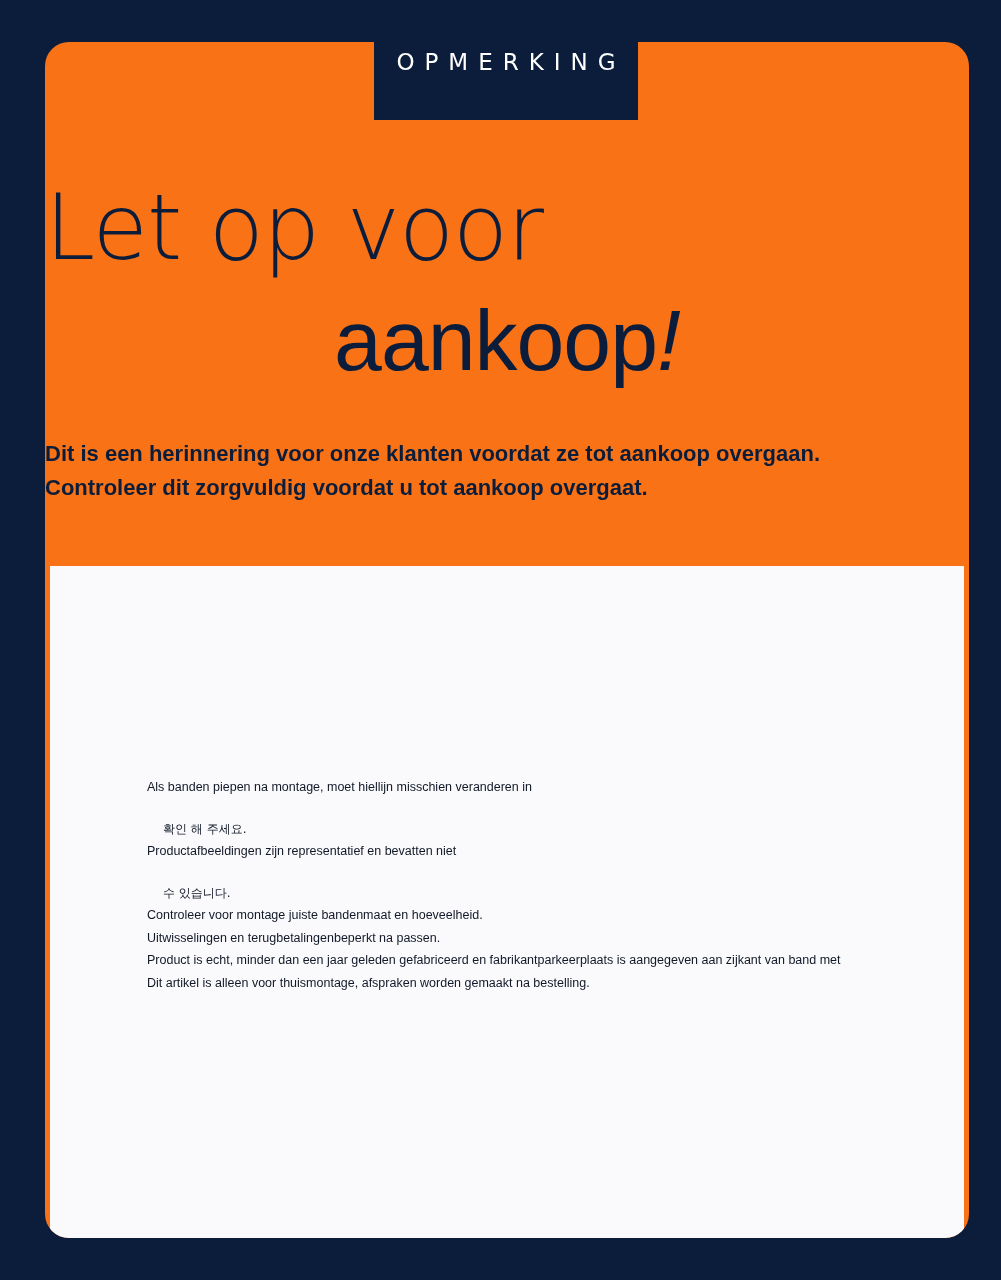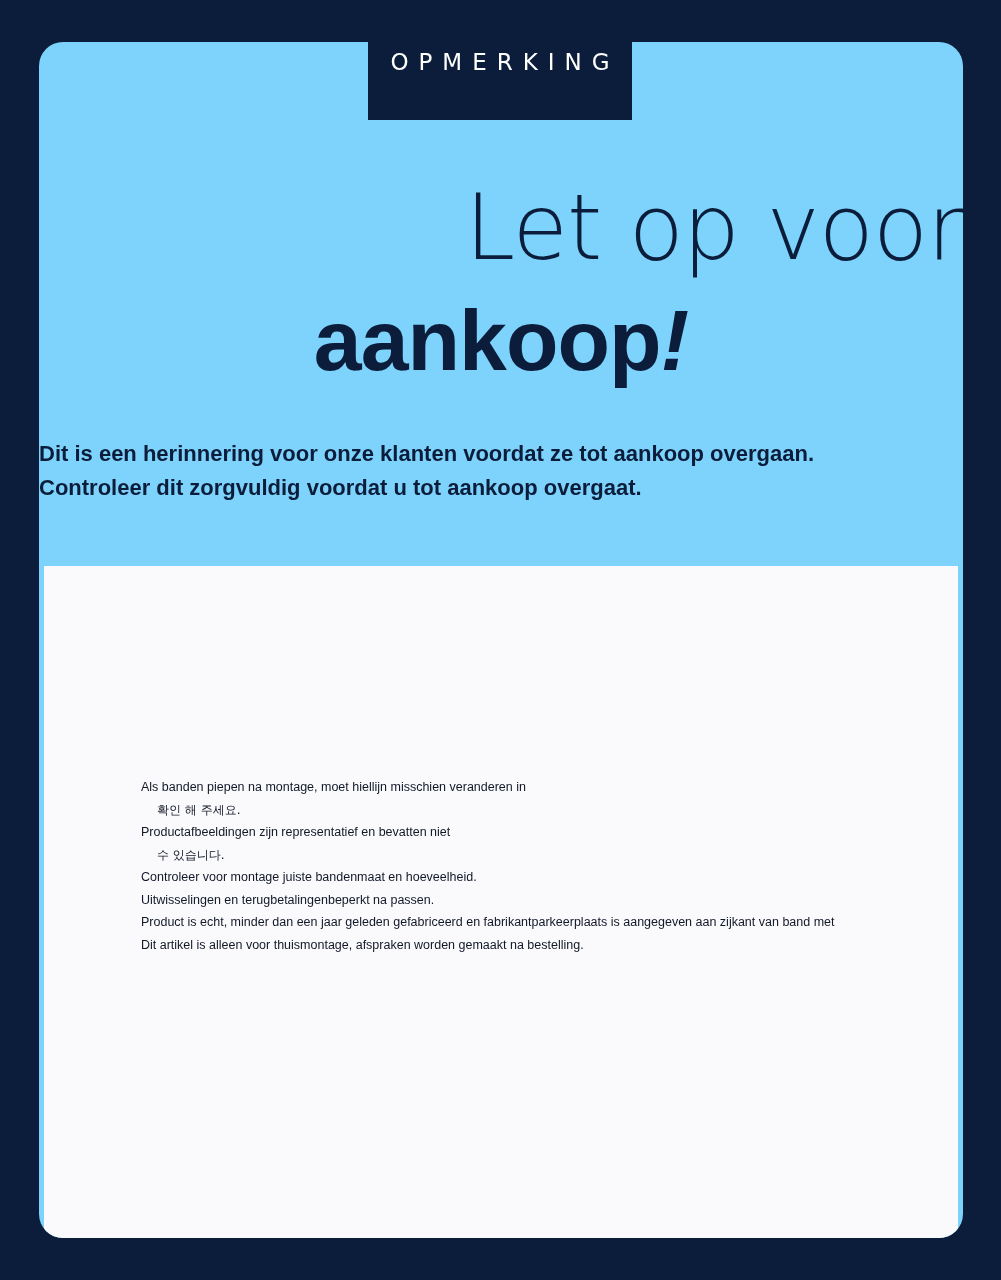--- a/index.html
+++ b/index.html
@@ -6,23 +6,23 @@
   body {
     width: 1001px; height: 1280px;
     background: #0b1d3a;
     position: relative;
     overflow: hidden;
     font-family: "Liberation Sans", "DejaVu Sans", sans-serif;
     color: #0b1d3a;
   }
   .card {
     position: absolute;
-    left: 39px; top: 42px;
+    left: 45px; top: 42px;
     width: 924px; height: 1196px;
-    background: #7dd3fc;
+    background: #f97316;
     border-radius: 24px;
     overflow: hidden;
   }
   .badge {
     position: absolute;
     left: 329px; top: 0;
     width: 264px; height: 78px;
     background: #0b1d3a;
     color: #ffffff;
     text-align: center;
@@ -30,36 +30,36 @@
     padding-top: 7px;
     font-size: 23px;
     font-weight: 500;
     letter-spacing: 10px;
     text-indent: 10px;
     font-family: "DejaVu Sans", sans-serif;
   }
   .title-line1 {
     position: absolute;
     left: 0; right: 0; top: 136px;
-    text-align: right;
+    text-align: left;
     font-size: 90px;
     font-weight: 300;
     letter-spacing: -1px;
     line-height: 100px;
     font-family: "DejaVu Sans", sans-serif;
     font-weight: normal;
     -webkit-text-stroke: 0;
   }
   .title-line1 span { font-weight: 200; }
   .title-line2 {
     position: absolute;
     left: 0; right: 0; top: 248px;
     text-align: center;
     font-size: 86px;
-    font-weight: bold;
+    font-weight: normal;
     line-height: 100px;
     letter-spacing: -1px;
   }
   .title-line2 .excl { font-style: italic; }
   .subtitle {
     position: absolute;
     left: 0; right: 0; top: 395px;
     text-align: left;
     font-size: 22px;
     font-weight: bold;
@@ -72,21 +72,21 @@
   }
   .notes {
     position: absolute;
     left: 97px; top: 210px;
     font-size: 12.5px;
     line-height: 22.5px;
     color: #111827;
     font-family: "Liberation Sans", sans-serif;
   }
   .note-line { white-space: nowrap; }
-  .note-line.indent { padding-left: 16px; font-family: "DejaVu Sans", sans-serif; font-size: 12px; }
+  .note-line.indent { padding-left: 16px; font-family: "DejaVu Sans", sans-serif; font-size: 12px; margin-top: 19px; }
 </style>
 </head>
 <body>
 
 <div class="card">
   <div class="badge">OPMERKING</div>
 
   <div class="title-line1">
     <span>Let op voor</span>
   </div>

